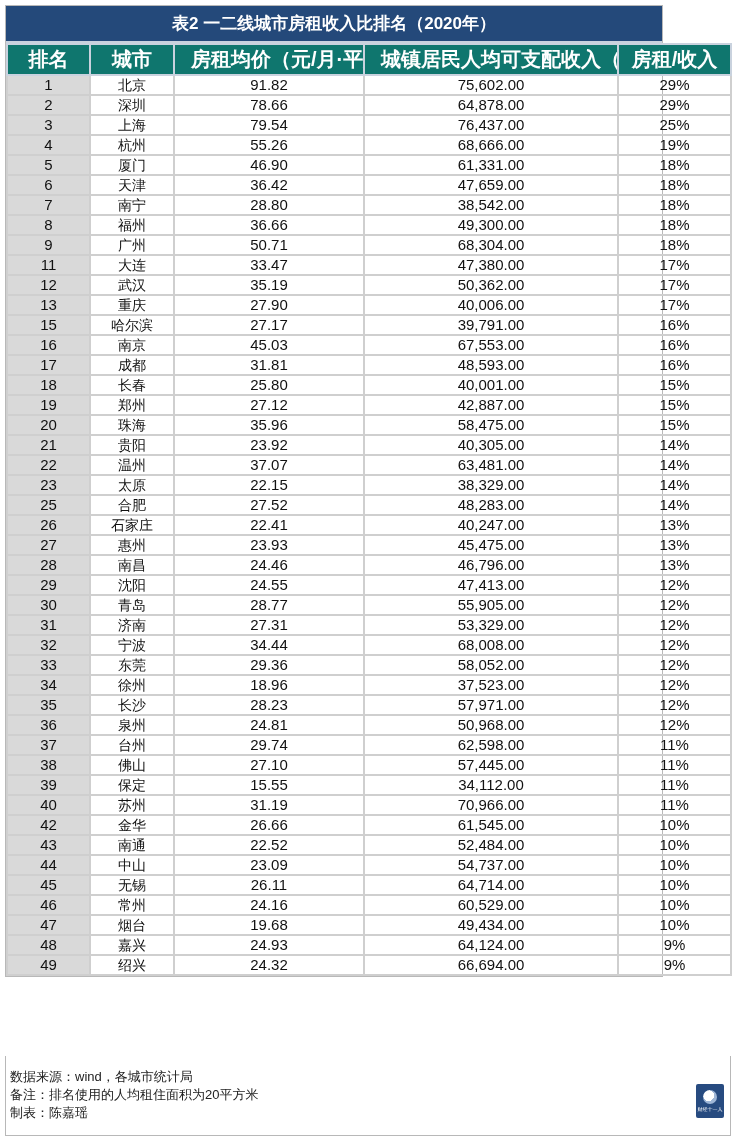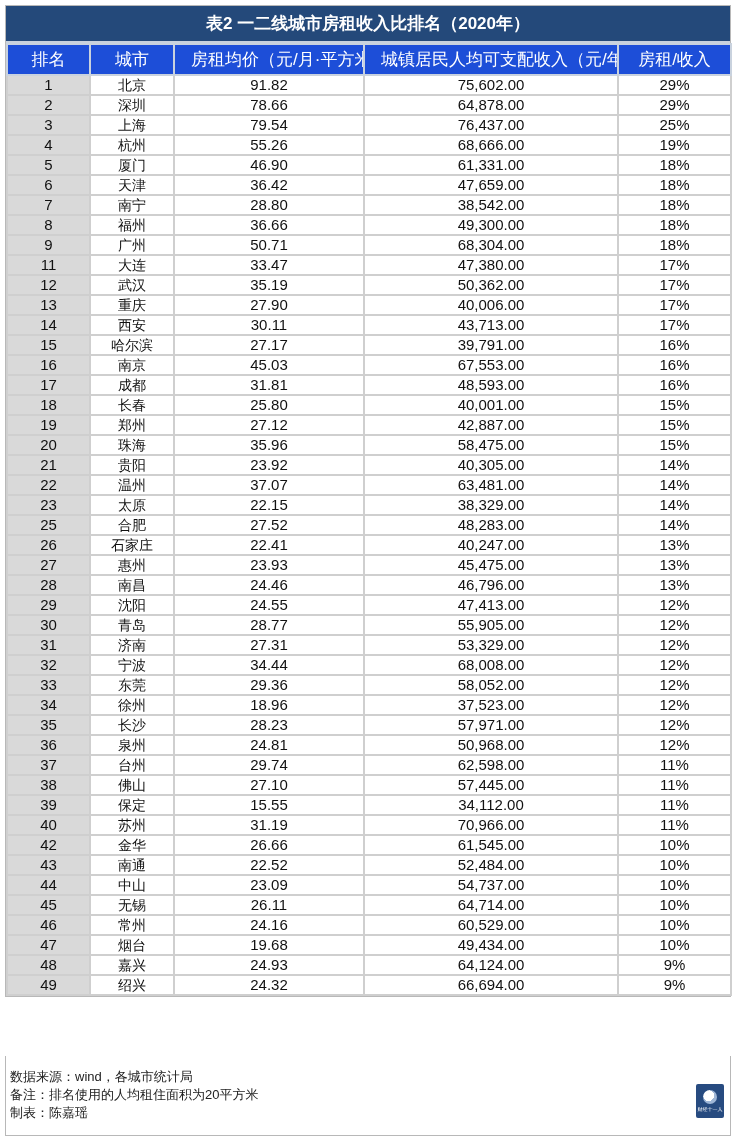--- a/index.html
+++ b/index.html
@@ -1,20 +1,20 @@
 <!DOCTYPE html>
 <html><head>
   <meta charset="utf-8">
   <style>
     * { box-sizing: border-box; margin: 0; padding: 0; }
     html, body { width: 736px; height: 1144px; background: #ffffff; overflow: hidden; }
     body { font-family: "Liberation Sans", "DejaVu Sans", sans-serif; color: #111; position: relative; }
 
     .frame {
-      position: absolute; left: 5px; top: 5px; width: 726px;
+      position: absolute; left: 5px; top: 5px; width: 658px;
       border: 1px solid #b8b8b8;
       background: #fff;
     }
     .title-bar {
       height: 37px;
       background: #24497a;
       color: #fff;
       font-weight: bold;
       font-size: 17px;
       display: flex; align-items: center; justify-content: center;
@@ -25,24 +25,24 @@
       width: 100%;
       table-layout: fixed;
     }
     col.c-rank { width: 83px; }
     col.c-city { width: 84px; }
     col.c-rent { width: 190px; }
     col.c-inc  { width: 254px; }
     col.c-ratio{ width: 113px; }
 
     thead th {
-      background: #1d4ed8;
+      background: #0f766e;
       color: #fff;
-      font-weight: normal;
-      font-size: 17px;
+      font-weight: bold;
+      font-size: 20px;
       height: 31px;
       border: 2px solid #c9d2de;
       text-align: center;
       white-space: nowrap;
       overflow: hidden;
     }
     thead th.th-left { text-align: right; padding-left: 16px; }
 
     tbody td {
       height: 20px;
@@ -183,27 +183,20 @@
           <td class="ratio">17%</td>
         </tr>
         <tr>
           <td class="rank">13</td>
           <td class="city">重庆</td>
           <td class="rent">27.90</td>
           <td class="income">40,006.00</td>
           <td class="ratio">17%</td>
         </tr>
         <tr>
-          <td class="rank">14</td>
-          <td class="city">西安</td>
-          <td class="rent">30.11</td>
-          <td class="income">43,713.00</td>
-          <td class="ratio">17%</td>
-        </tr>
-        <tr>
           <td class="rank">15</td>
           <td class="city">哈尔滨</td>
           <td class="rent">27.17</td>
           <td class="income">39,791.00</td>
           <td class="ratio">16%</td>
         </tr>
         <tr>
           <td class="rank">16</td>
           <td class="city">南京</td>
           <td class="rent">45.03</td>

